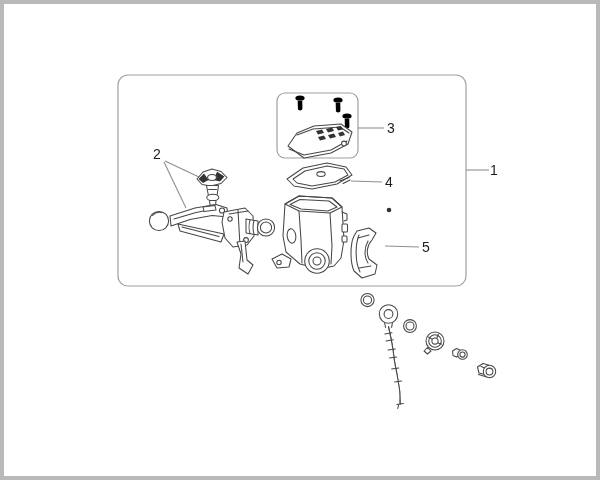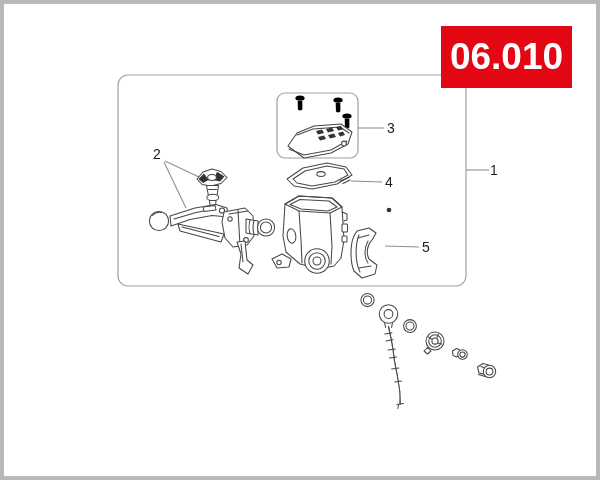--- a/index.html
+++ b/index.html
@@ -201,18 +201,15 @@
       <g>
         <path d="M477.5,367 L483,363.5 L488.5,365 L490,370.5 L485,374.5 L479,373 Z"></path>
         <path class="ln" d="M481,366.5 L486,368.2"></path>
         <circle cx="489.5" cy="371.5" r="6.2"></circle>
         <circle cx="489.5" cy="371.5" r="3.4"></circle>
         <path class="ln" d="M478.5,374.5 L486,376.8"></path>
       </g>
     </g>
   </svg>
 
-  <div class="badge">
-    <span>06.010</span>
-  </div>
 
   <div class="frame"></div>
 </div>
 
 </body></html>

